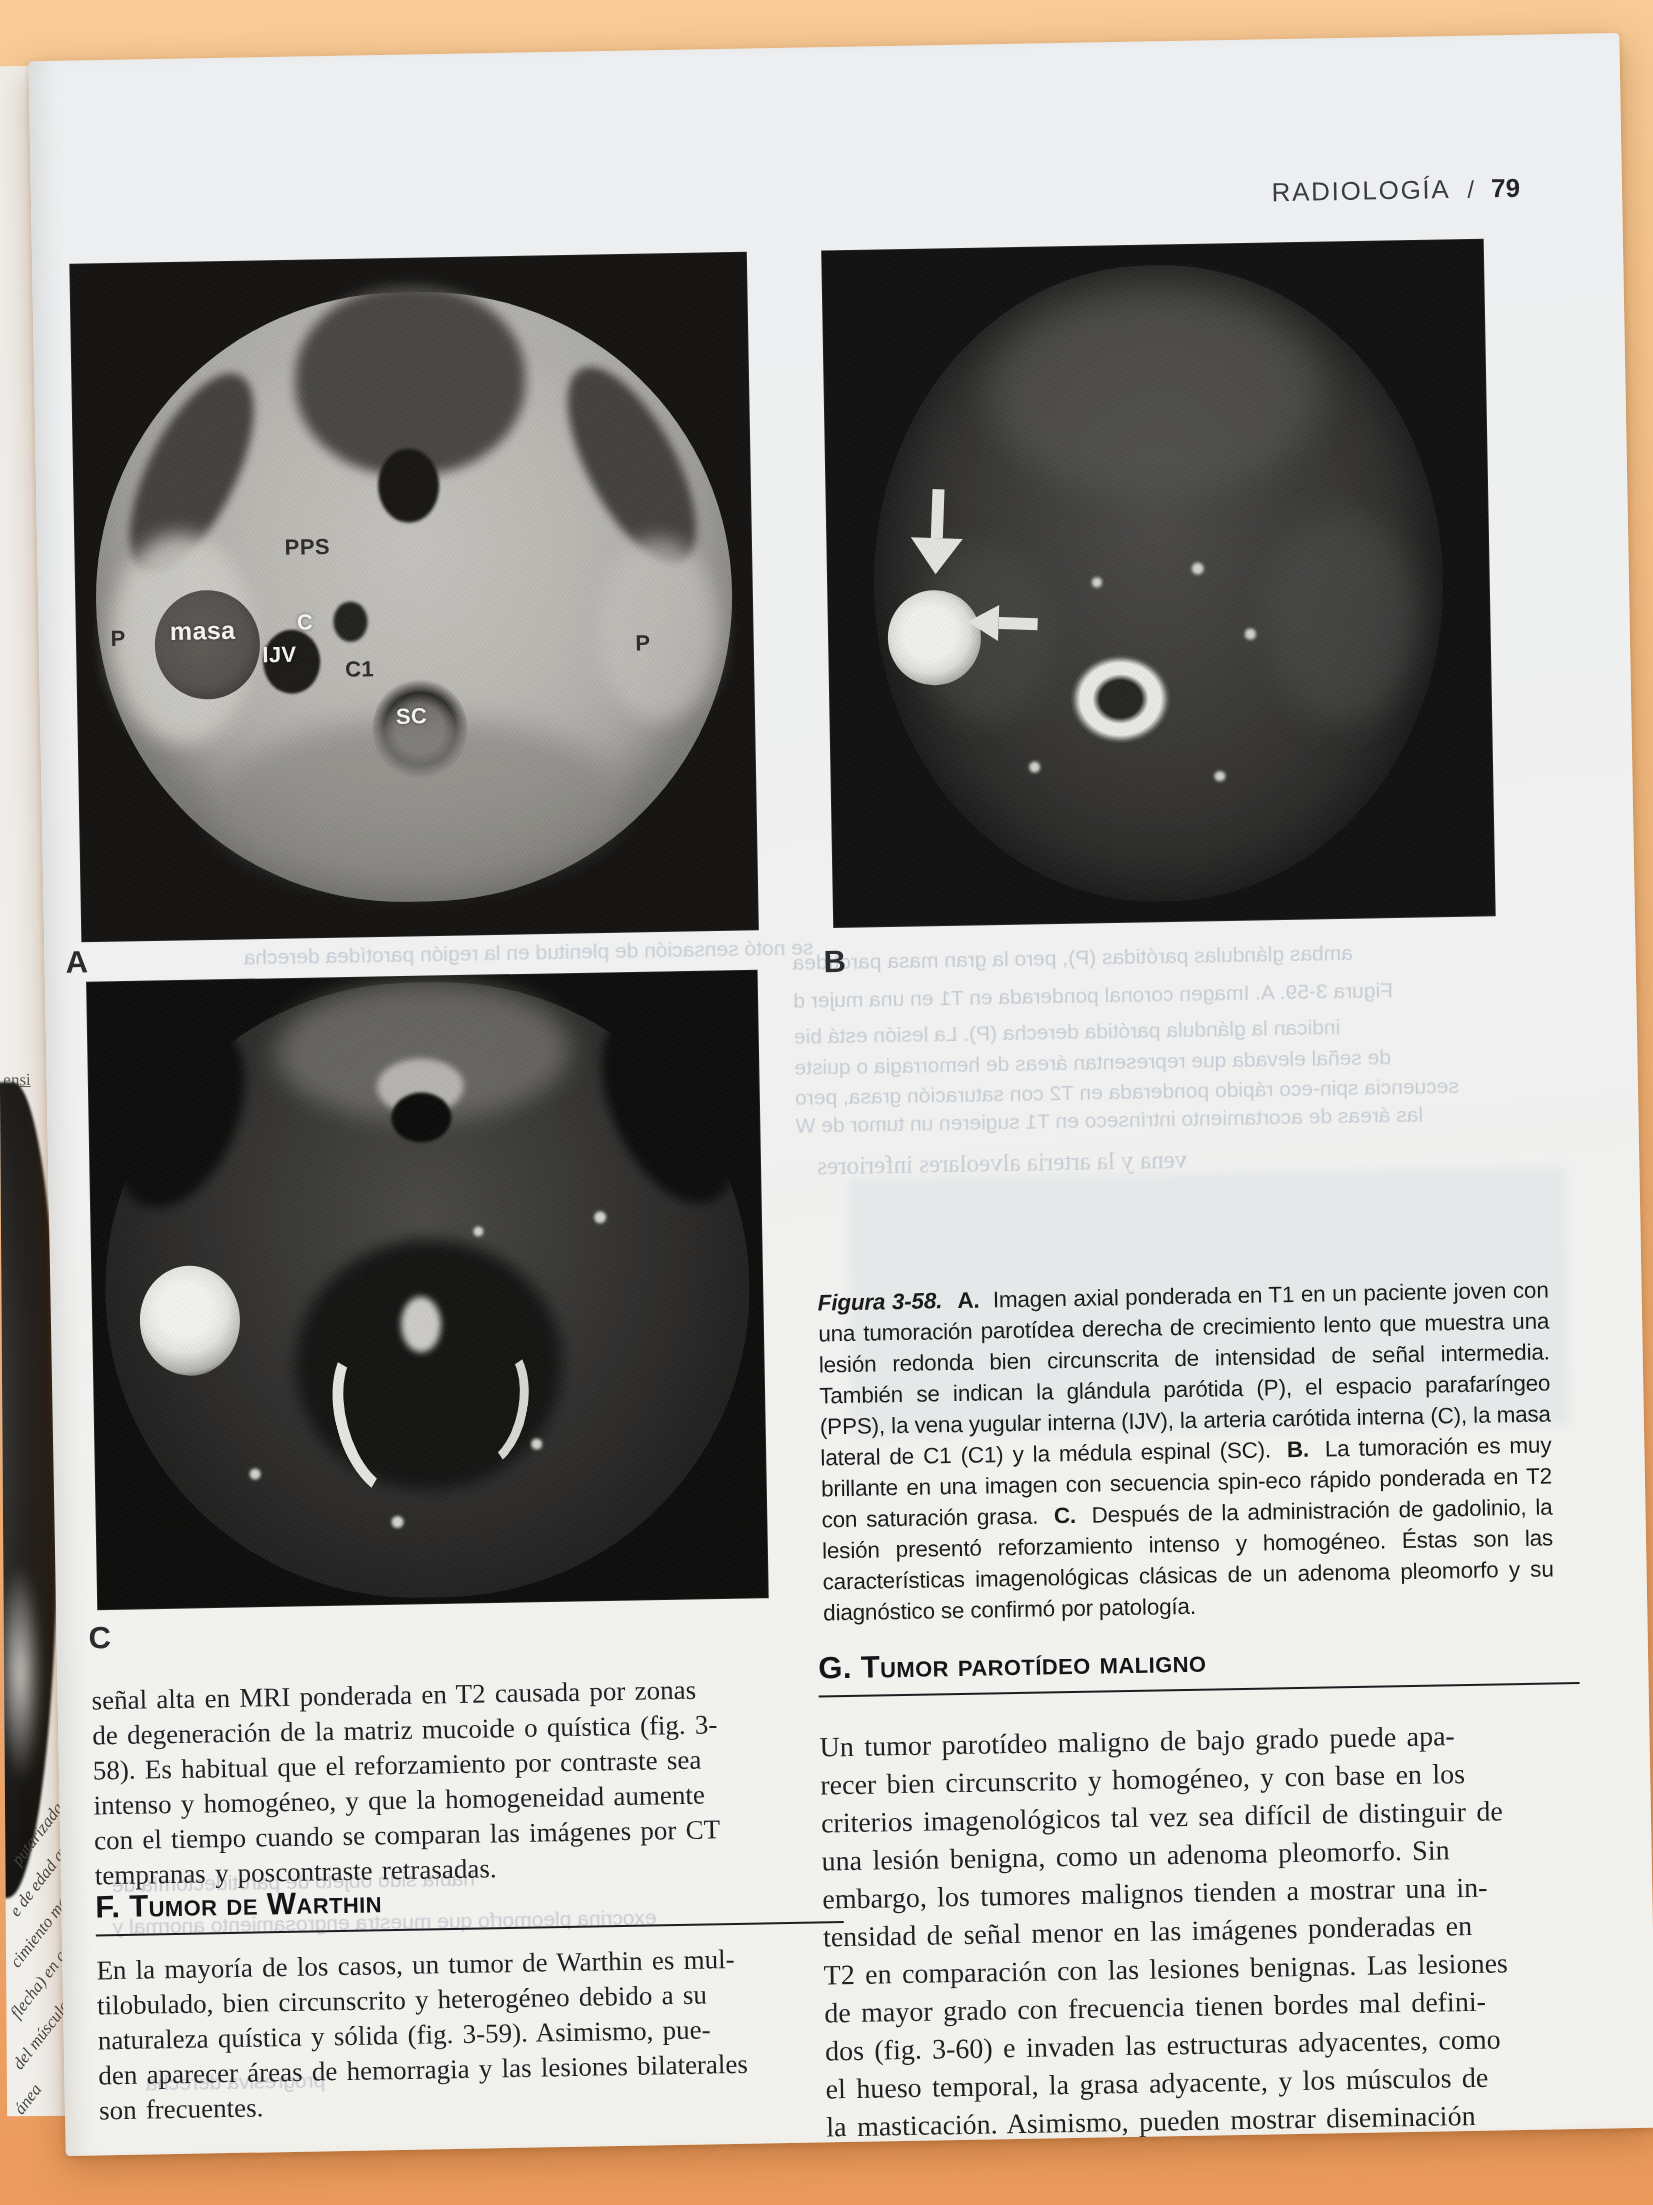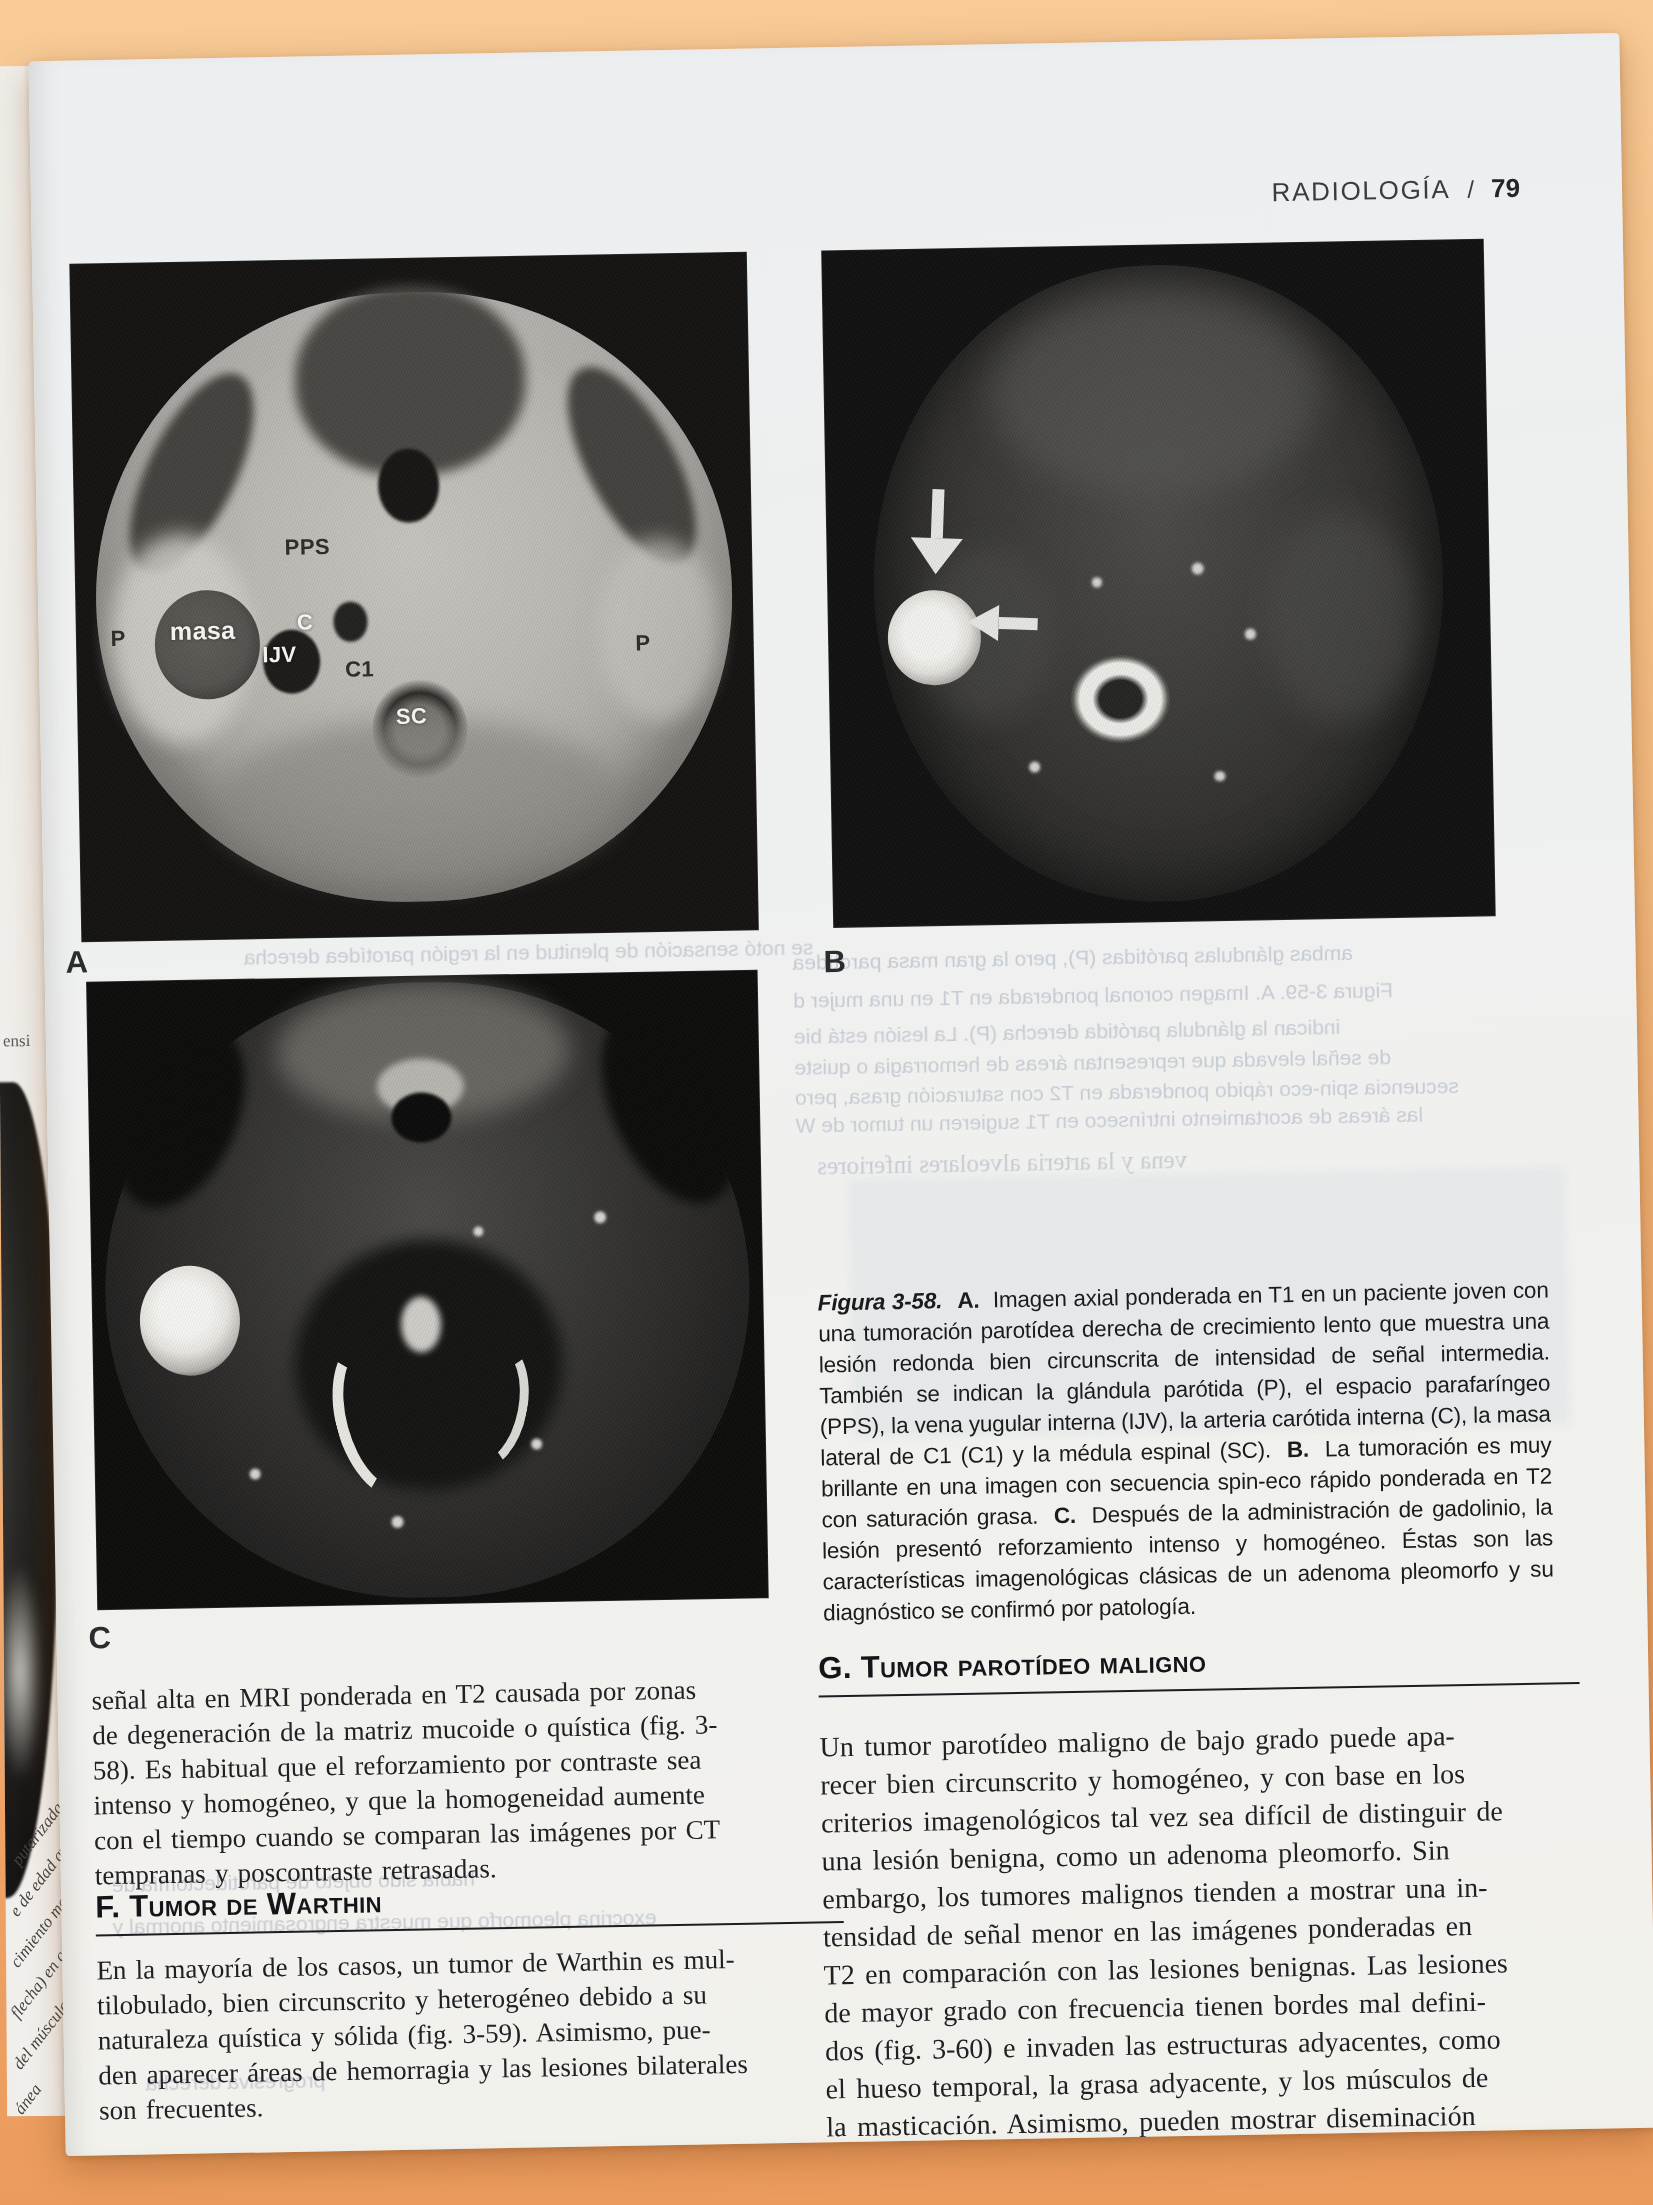--- a/index.html
+++ b/index.html
@@ -14,21 +14,21 @@
     background:linear-gradient(90deg,#efeeea 0%,#f4f3f0 60%,#dcdad4 100%);
     transform:rotate(-.4deg);z-index:1;overflow:hidden;border-radius:0 0 15.3px 0;
   }
   .prev-img{
     position:absolute;left:-22px;top:1016px;width:78px;height:816px;
     background:radial-gradient(ellipse at 10% 40%,#3f3e3b 0%,#22211f 45%,#121110 80%);
     border-radius:0 55% 70% 0/0 40% 55% 0;filter:blur(0.8px);
   }
   .prev-img-hi{position:absolute;left:-6.8px;top:1496px;width:46px;height:221px;
     background:radial-gradient(ellipse,#cfcdc7 0%,rgba(90,88,84,0) 70%);filter:blur(5.1px);}
-  .prev-tiny{position:absolute;left:3.4px;top:965px;font:17px "Liberation Serif",serif;color:#5c5b58;}
+  .prev-tiny{position:absolute;left:3.4px;top:1004px;font:17px "Liberation Serif",serif;color:#5c5b58;text-decoration:underline;}
   .prev-frag{position:absolute;font:italic 17px "Liberation Serif",serif;color:#44433f;transform:rotate(-52deg);transform-origin:left top;white-space:nowrap;}
   .pf1{left:1.7px;top:1791px}.pf2{left:0px;top:1842px}.pf3{left:0px;top:1893px}
   .pf4{left:0px;top:1944px}.pf5{left:1.7px;top:1995px}.pf6{left:3.4px;top:2040px}
 
   
   .page{
     position:absolute;left:47px;top:47px;width:1591px;height:2095px;z-index:2;
     background:linear-gradient(176deg,#eceef0 0%,#eff0ef 45%,#f2f1ec 100%);
     transform:rotate(-1.02deg);transform-origin:50% 50%;
     box-shadow:0 12px 37px rgba(120,66,18,.38),0 2.5px 6.8px rgba(120,66,18,.25),

